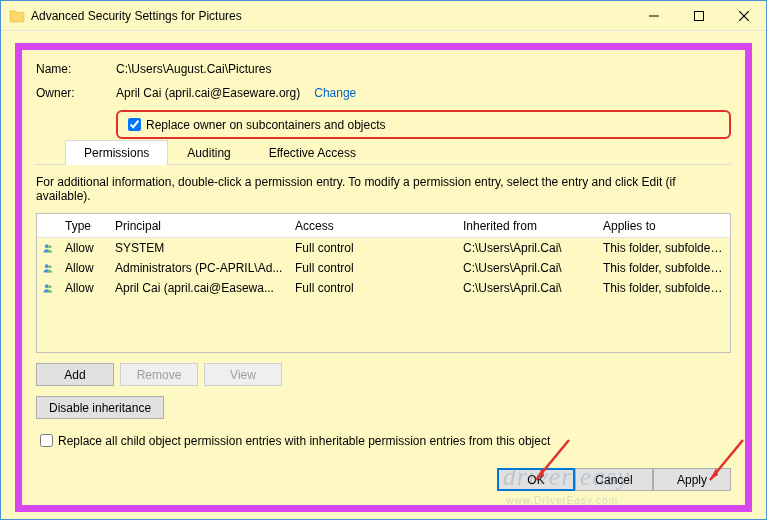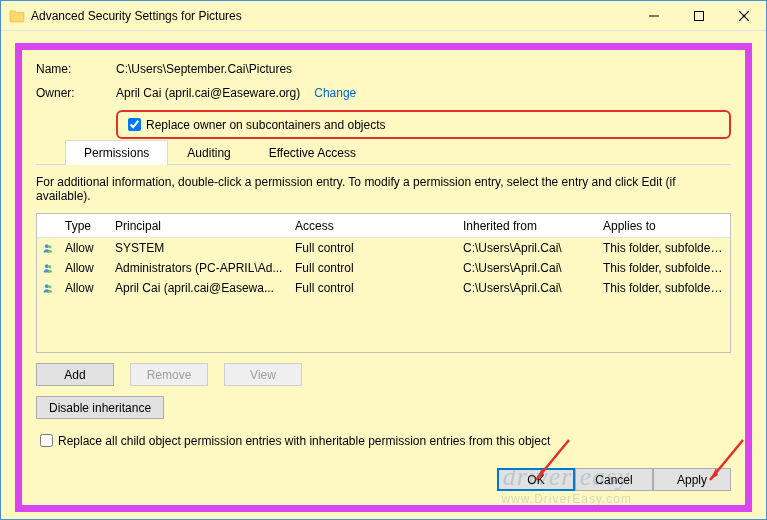--- a/index.html
+++ b/index.html
@@ -111,21 +111,21 @@
   .grid-header .cell { padding: 3px 6px; }
   .grid-row { height: 20px; }
   .grid-row .cell { padding: 1px 6px; white-space: nowrap; overflow: hidden; text-overflow: ellipsis; }
   .c-ico  { width: 22px; flex: 0 0 22px; display:flex; align-items:center; justify-content:center;}
   .c-type { width: 50px;  flex: 0 0 50px; }
   .c-prin { width: 180px; flex: 0 0 180px; }
   .c-acc  { width: 168px; flex: 0 0 168px; }
   .c-inh  { width: 140px; flex: 0 0 140px; }
   .c-app  { flex: 1; }
 
-  .btn-row { display: flex; gap: 16px; margin-top: 10px; }
+  .btn-row { display: flex; gap: 6px; margin-top: 10px; }
   .btn {
     min-width: 78px;
     height: 23px;
     border: 1px solid #adadad;
     background: #e1e1e1;
     display: inline-flex;
     align-items: center;
     justify-content: center;
     padding: 0 12px;
     font-family: inherit;
@@ -173,23 +173,23 @@
     bottom: 28px;
     font-size: 26px;
     font-style: italic;
     color: rgba(90,130,160,0.28);
     font-family: Georgia, serif;
     pointer-events: none;
     letter-spacing: 1px;
   }
   .watermark-sub {
     position: absolute;
-    right: 135px;
+    right: 149px;
     bottom: 14px;
-    font-size: 12px;
+    font-size: 10px;
     color: rgba(90,130,160,0.25);
     pointer-events: none;
     letter-spacing: 1px;
   }
 </style>
 </head>
 <body>
 
 <div class="window">
   <div class="titlebar">
@@ -213,21 +213,21 @@
           <path d="M0 0l10 10M10 0L0 10" stroke="#000" stroke-width="1.2"></path>
         </svg>
     </div>
   </div>
 
   <div class="content">
     <div class="panel">
 
       <div class="row">
         <span class="lbl">Name:</span>
-        <span class="val">C:\Users\September.Cai\Pictures</span>
+        <span class="val">C:\Users\August.Cai\Pictures</span>
       </div>
 
       <div class="row">
         <span class="lbl">Owner:</span>
         <span class="val">April Cai (april.cai@Easeware.org)</span>
         <span class="link">Change</span>
       </div>
 
       <div class="highlight-box">
         <input type="checkbox" checked="" style="">

